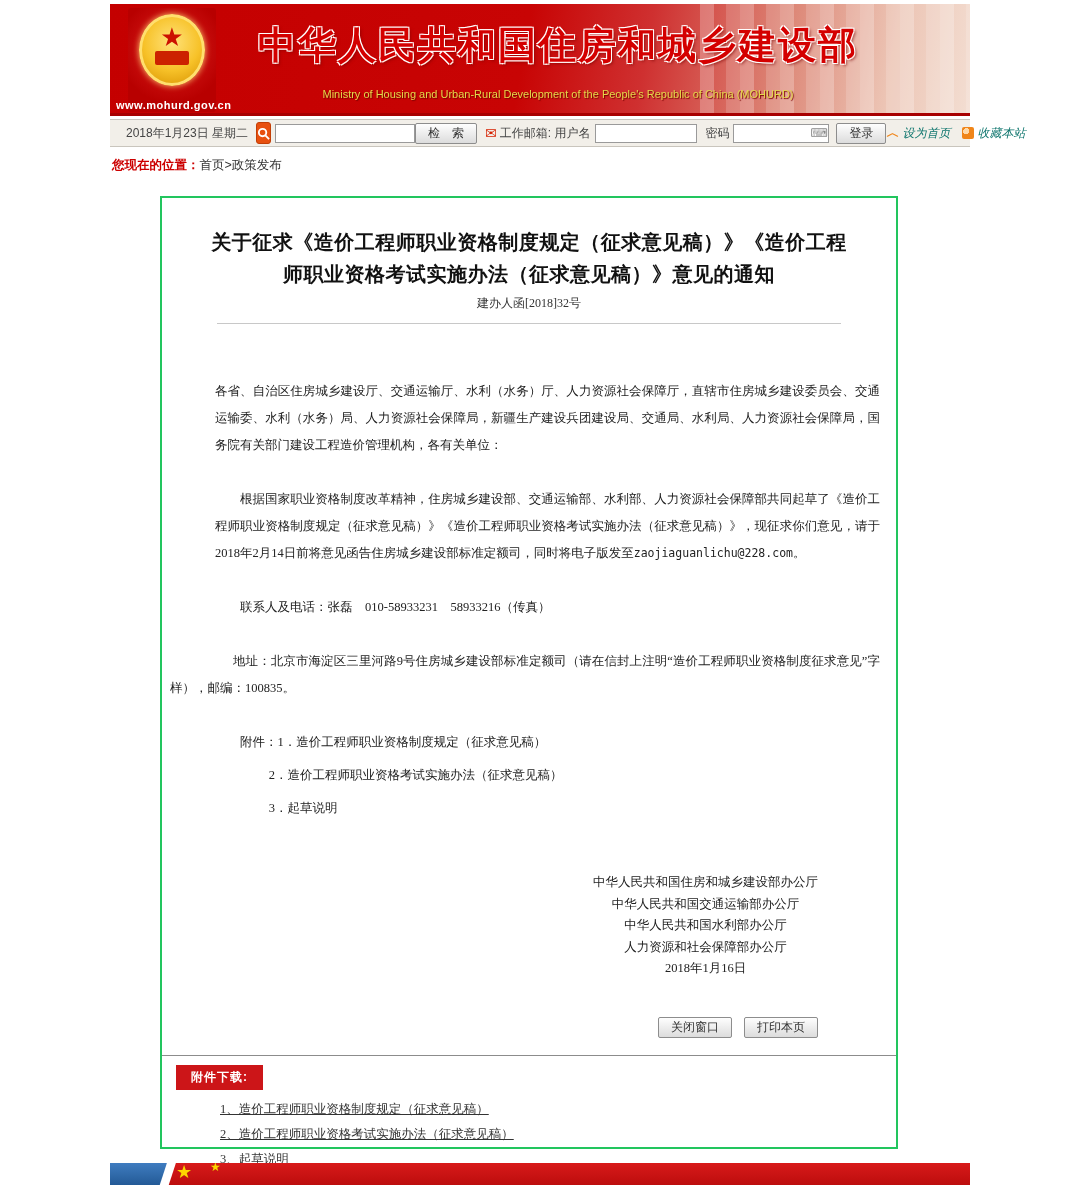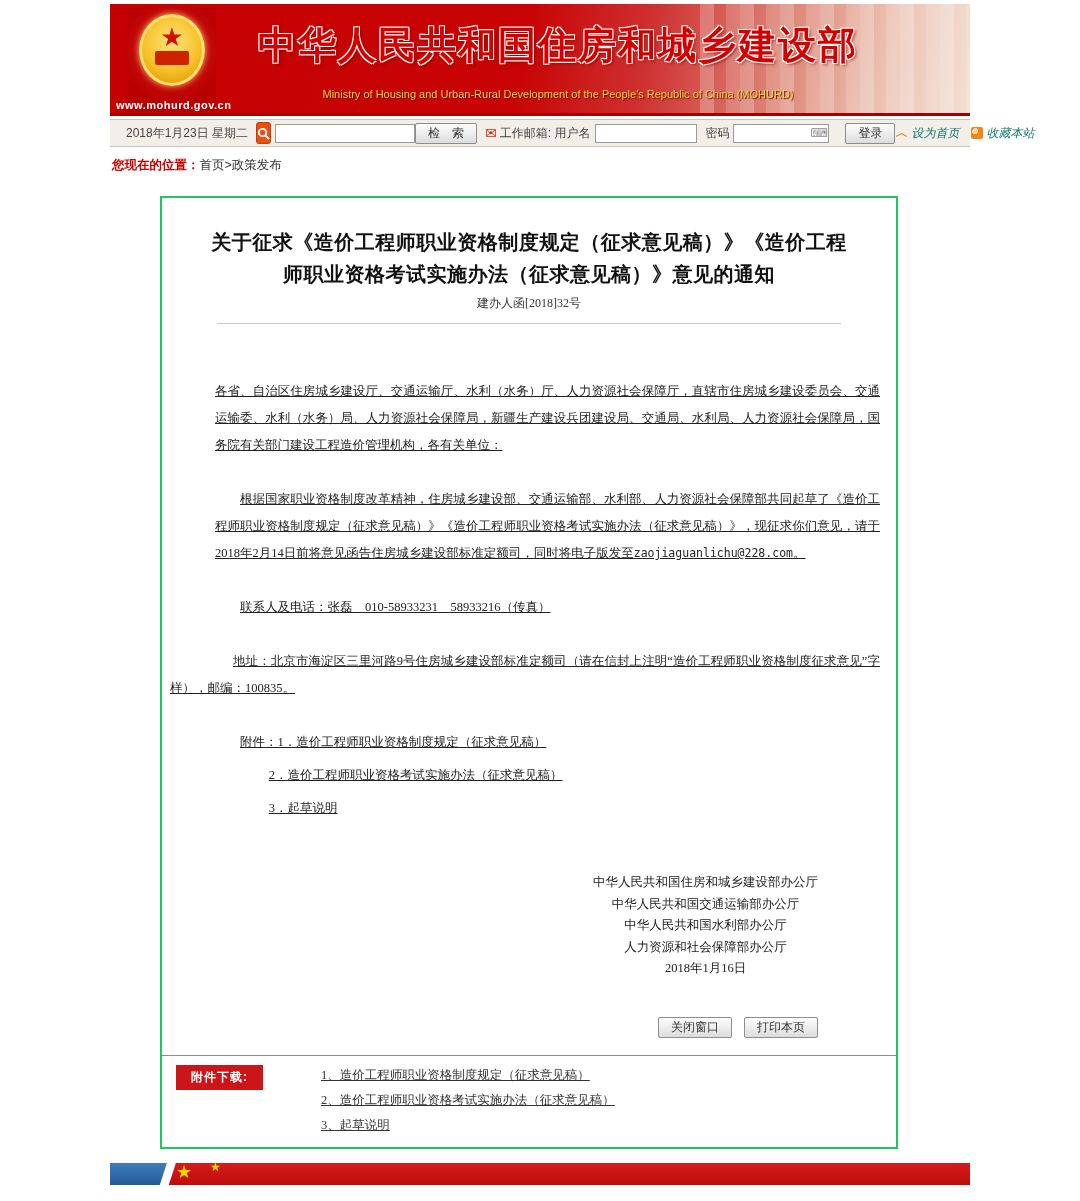--- a/index.html
+++ b/index.html
@@ -37,53 +37,53 @@
   .tb-input { height:19px; border:1px solid #9a9a9a; background:#fff; font-size:12px; padding:0 3px; }
   .search-input { width:140px; }
   .btn { height:21px; border:1px solid #8d8d8d; background:linear-gradient(#fefefe,#dcdcdc); font-size:12px;
     color:#333; padding:0 12px; cursor:pointer; border-radius:2px; }
   .mail-icon { color:#d62200; font-size:14px; margin:0 3px 0 8px; }
   .user-input { width:102px; margin-left:5px; }
   .pwd-label { margin:0 4px 0 8px; }
   .pwd-wrap { position:relative; display:inline-block; }
   .pwd-input { width:96px; padding-right:18px; }
   .kbd-icon { position:absolute; right:2px; top:2px; font-size:12px; color:#888; cursor:pointer; line-height:15px; }
-  .login-btn { margin-left:16px; }
+  .login-btn { margin-left:7px; }
   .quicklinks { margin-left:auto; display:flex; align-items:center; }
   .home-icon { color:#f08519; font-weight:bold; font-size:13px; margin-right:3px; }
   .fav-icon { width:12px; height:12px; background:radial-gradient(circle at 35% 35%, #ffd9a8 0 3px, #f08519 3px); border-radius:2px;
     display:inline-block; margin:0 3px 0 12px; }
   .quicklinks a { color:#0f766e; text-decoration:none; cursor:pointer;font-style:italic; }
 
   
   .breadcrumb { margin-top:10px; font-size:12.5px; padding-left:2px; }
   .breadcrumb .loc { color:#cc0000; font-weight:bold; }
   .breadcrumb .path { color:#333; }
 
   
   .doc-box { margin:22px 72px 0 50px; border:2px solid #22c55e; background:#fff; }
   .doc-title { margin:28px 45px 0; text-align:center; font-size:20px; font-weight:bold; color:#111; line-height:32px; letter-spacing:.5px; }
   .doc-num { margin-top:5px; text-align:center; font-size:12px; color:#333;
     font-family:"Liberation Serif","DejaVu Serif",serif; }
   .title-rule { margin:11px 55px 0; border:none; border-top:1px solid #c8c8c8; }
   .doc-body { padding:0 16px 0 8px; font-size:12.5px; line-height:27px; color:#222;
     font-family:"Liberation Serif","DejaVu Serif",serif; }
-  .doc-body p { text-align:justify;text-decoration:underline; }
+  .doc-body p { text-align:justify; }
   .p-recipients { margin:54px 0 0 45px; }
   .p-indent { margin:27px 0 0 45px; text-indent:2em; }
   .p-address { margin:27px 0 0 0; text-indent:63px; }
   .p-att { margin:6px 0 0 45px; text-indent:4.3em; }
   .mono { font-family:"DejaVu Sans Mono","Liberation Mono",monospace; font-size:11.5px; }
   .signature { width:fit-content; margin:50px 62px 0 auto; text-align:center; line-height:21.5px; }
   .disclosure { margin:7px 0 0 45px; text-indent:2em; }
   .doc-buttons { text-align:right; margin:34px 62px 0 0; }
   .doc-buttons .btn { margin-left:9px; }
 
   
-  .download-section { margin-top:14px; border-top:1px solid #8c8c8c; height:92px; display:flex; align-items:flex-start; }
+  .download-section { margin-top:14px; border-top:1px solid #8c8c8c; height:92px; display:flex; align-items:flex-start;flex-direction:column; }
   .download-label { margin:9px 0 0 14px; background:#cc1518; color:#fff; font-size:12px; font-weight:bold;
     padding:4px 15px; letter-spacing:1px; }
   .download-list { list-style:none; margin:7px 0 0 58px; font-size:12.5px;
     font-family:"Liberation Serif","DejaVu Serif",serif;text-decoration:underline; }
   .download-list li { line-height:25px; cursor:pointer; }
 
   
   .flag-bar { position:relative; margin-top:14px; height:22px; background:linear-gradient(#d81a1a,#bc0d0d); overflow:hidden; }
   .flag-blue { position:absolute; left:0; top:0; width:57px; height:100%; background:linear-gradient(#3f7cc0,#235a96); }
   .flag-stripe { position:absolute; left:53px; top:-4px; width:9px; height:32px; background:#fff; transform:skewX(-18deg); }

